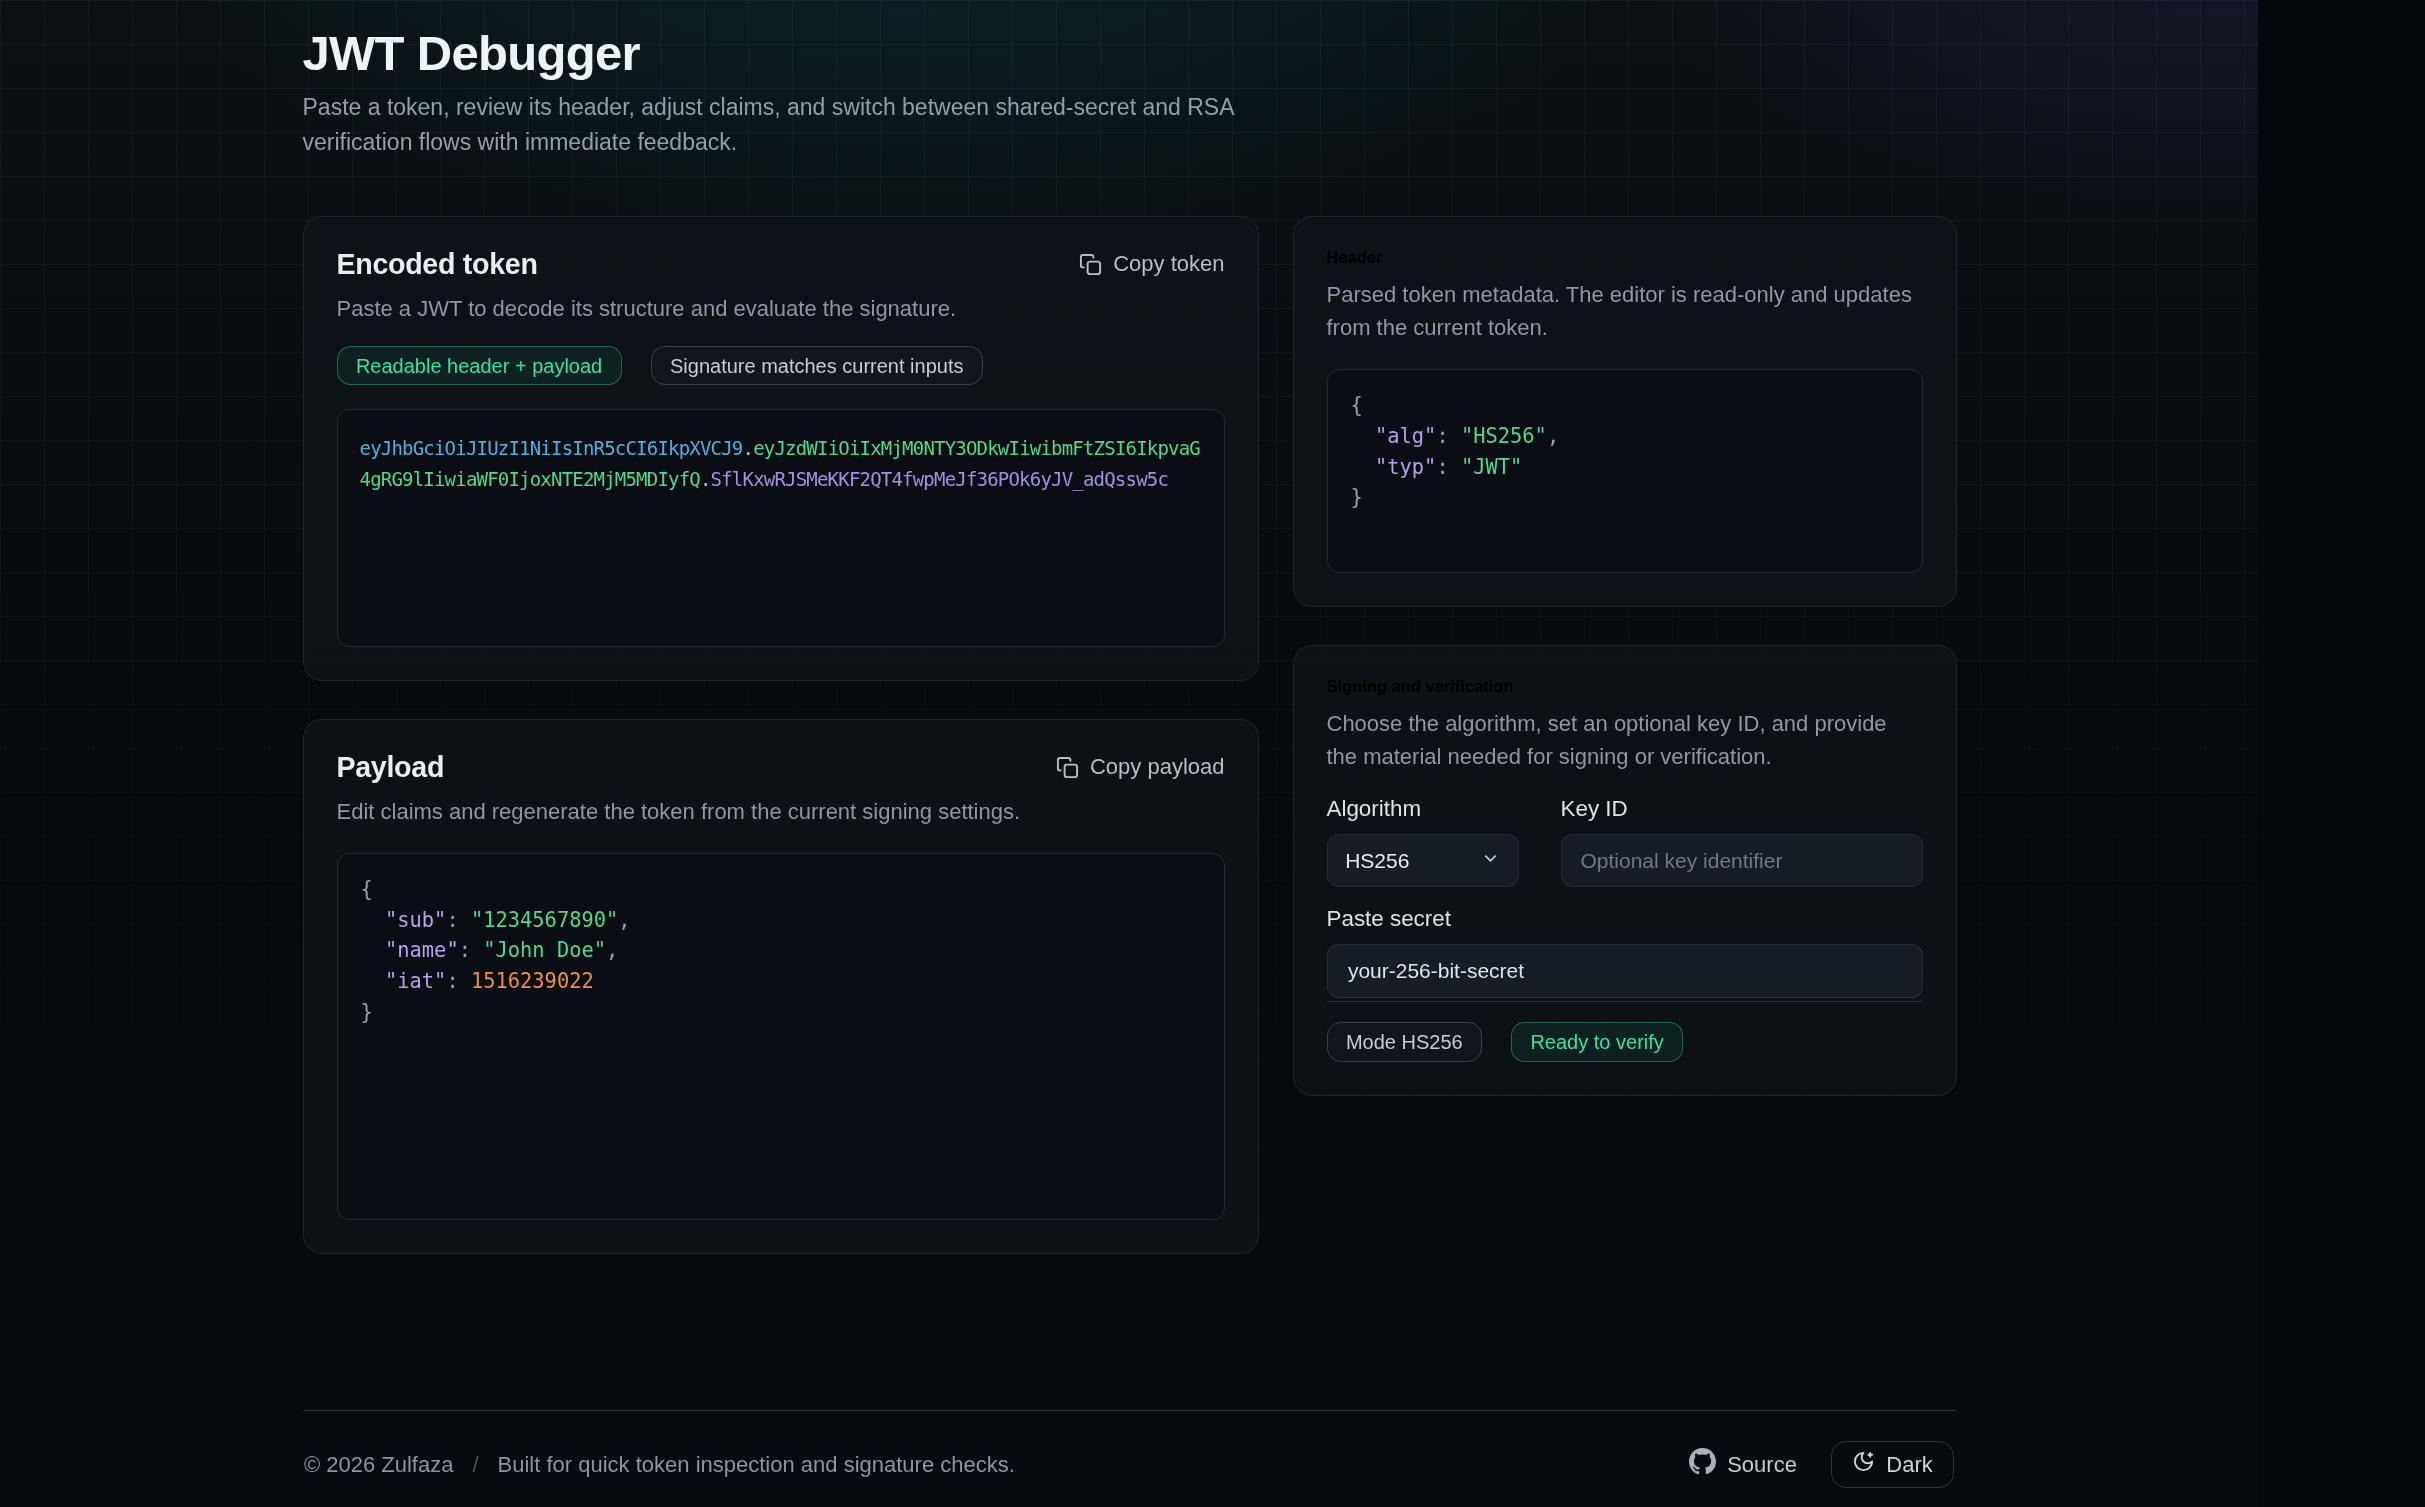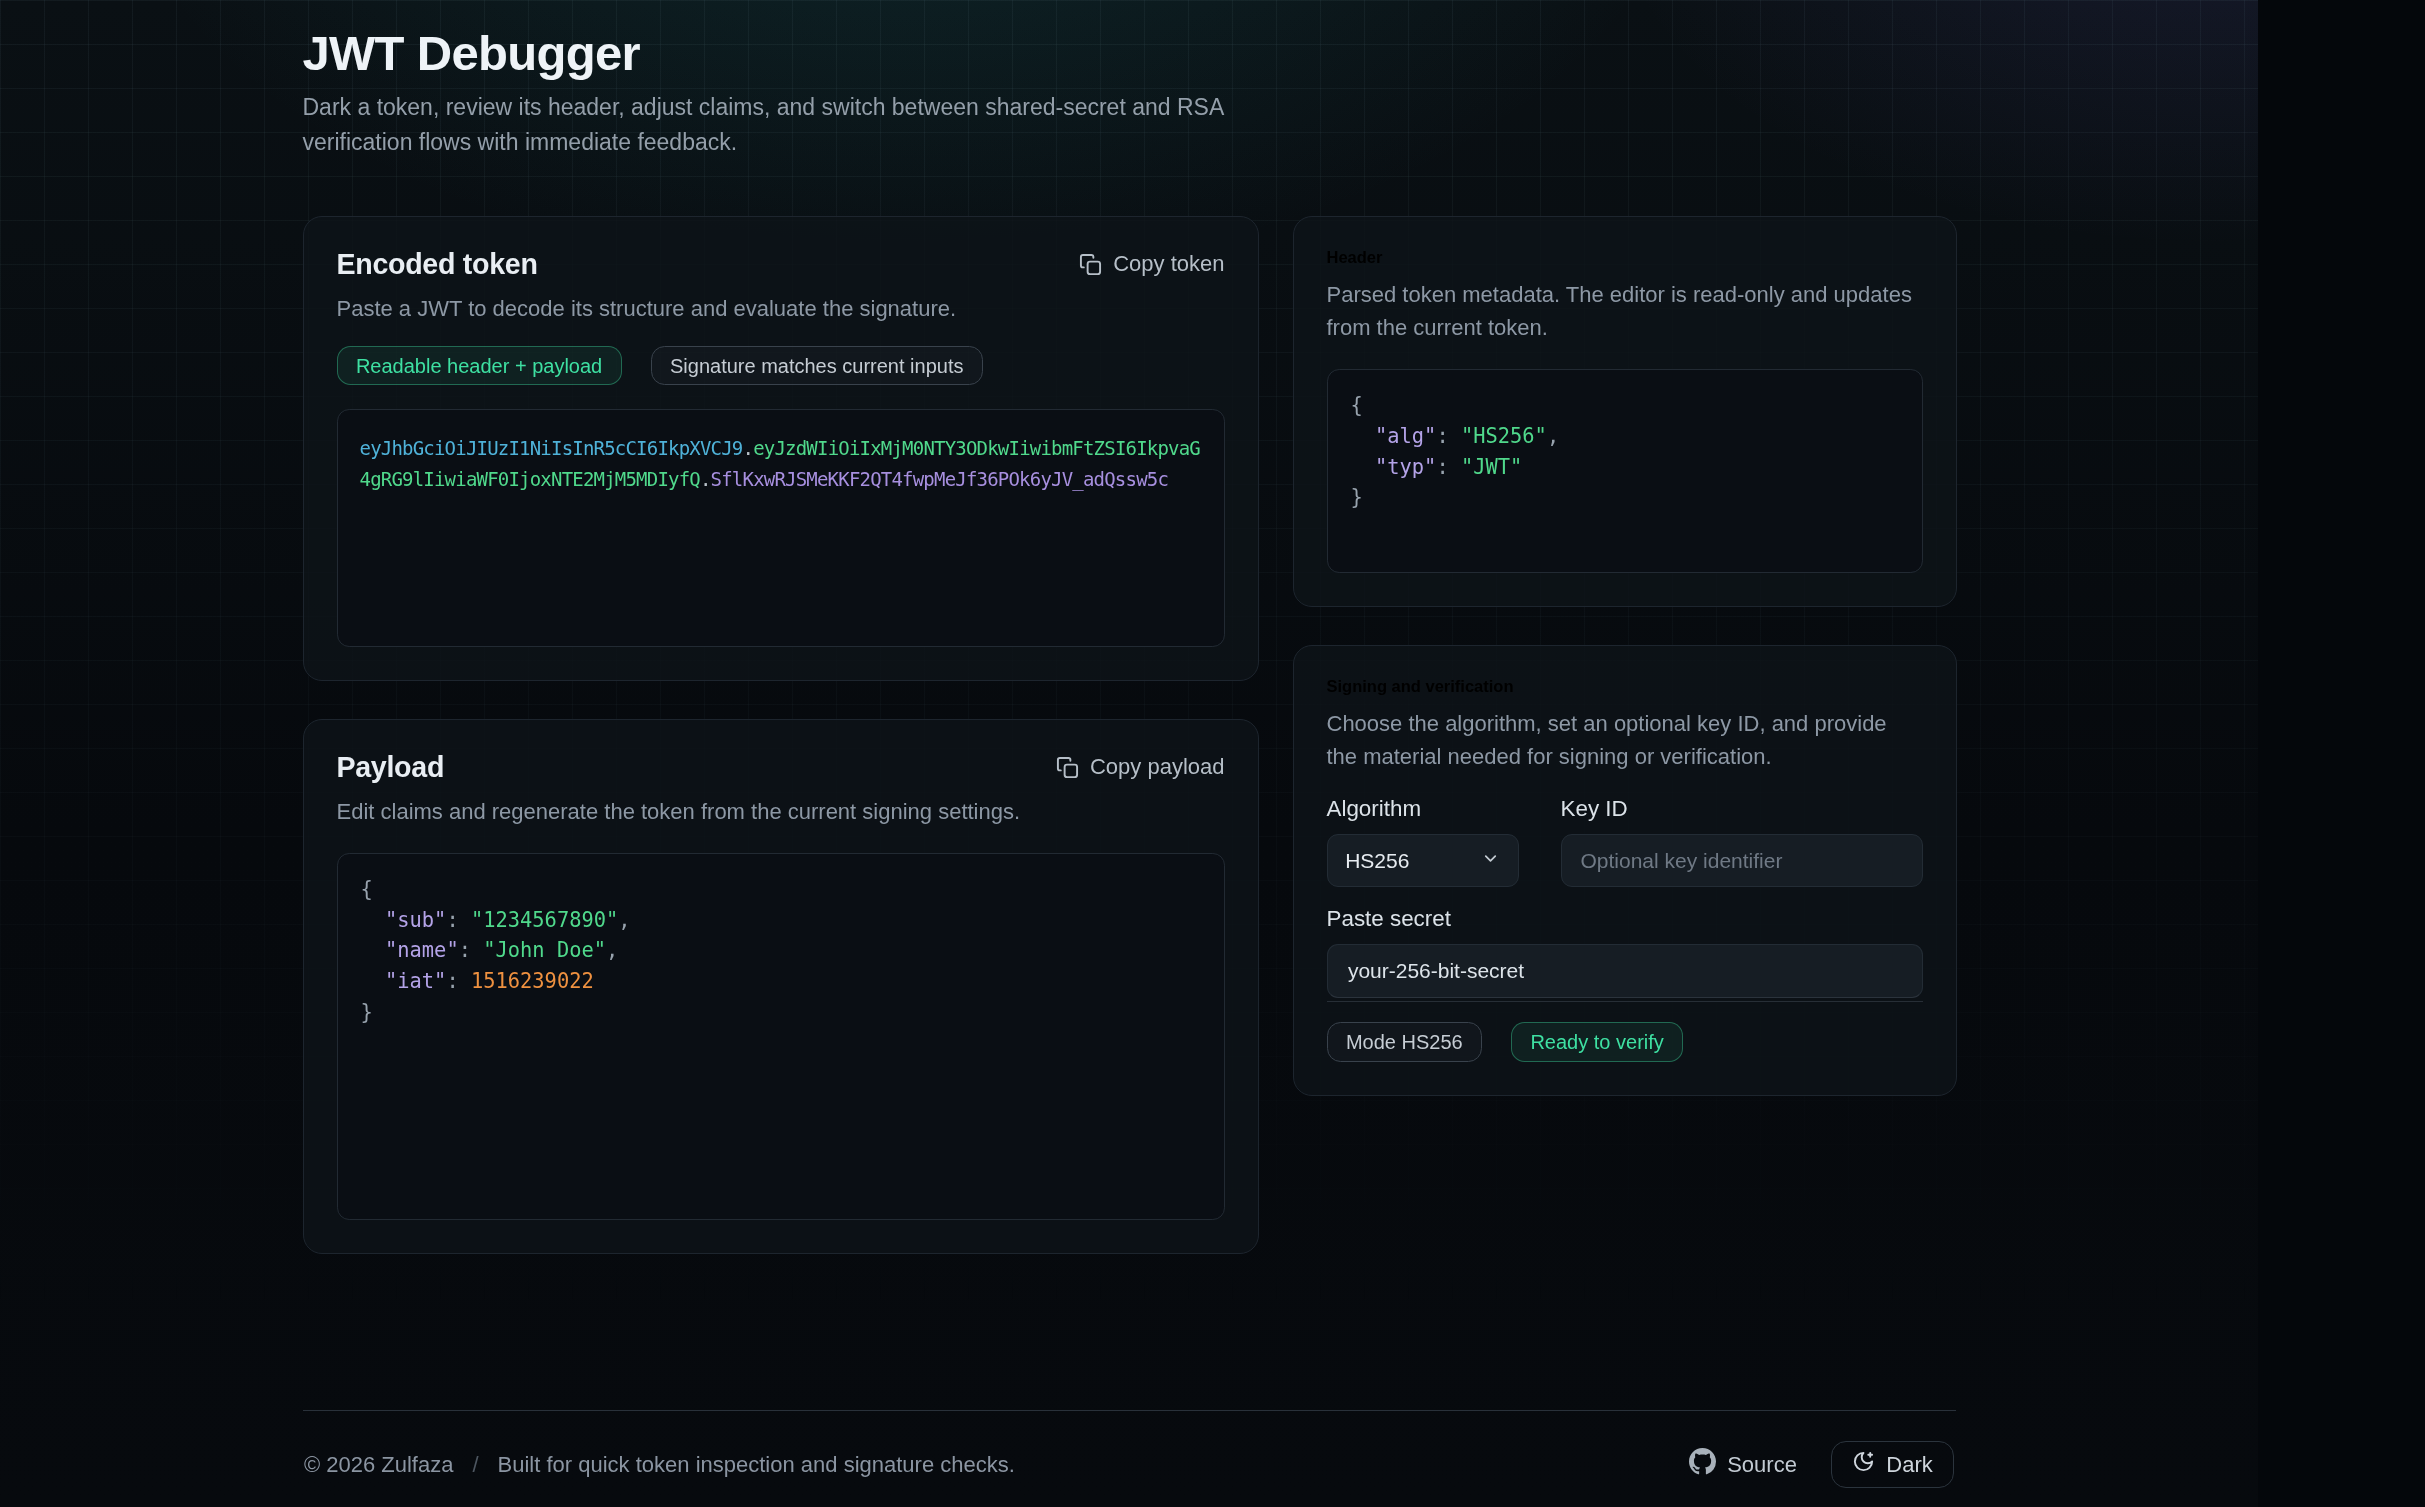--- a/index.html
+++ b/index.html
@@ -110,21 +110,21 @@
   }
 </style>
 </head>
 <body>
 
 <div class="page">
   <div class="container">
 
     <header class="hero">
       <h1>JWT Debugger</h1>
-      <p class="subtitle">Dark a token, review its header, adjust claims, and switch between shared-secret and RSA verification flows with immediate feedback.</p>
+      <p class="subtitle">Paste a token, review its header, adjust claims, and switch between shared-secret and RSA verification flows with immediate feedback.</p>
     </header>
 
     <div class="grid">
 
       <div class="col">
 
         <section class="card">
           <div class="card-head">
             <h2>Encoded token</h2>
             <button class="copy-btn">

